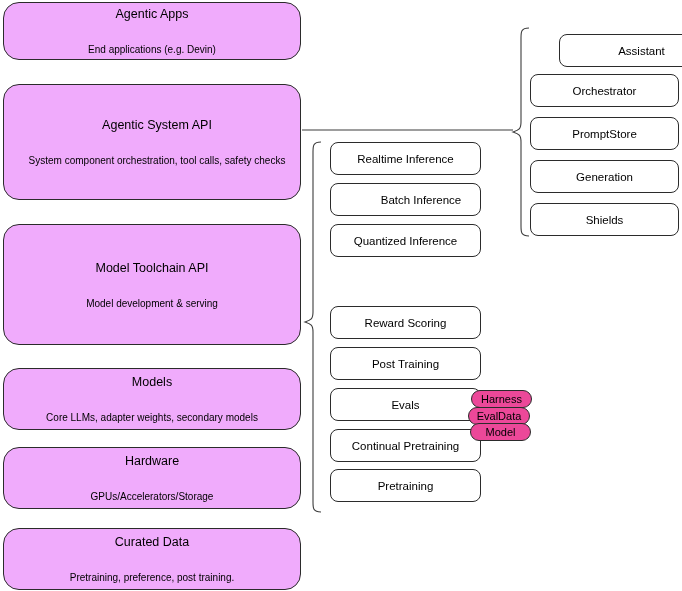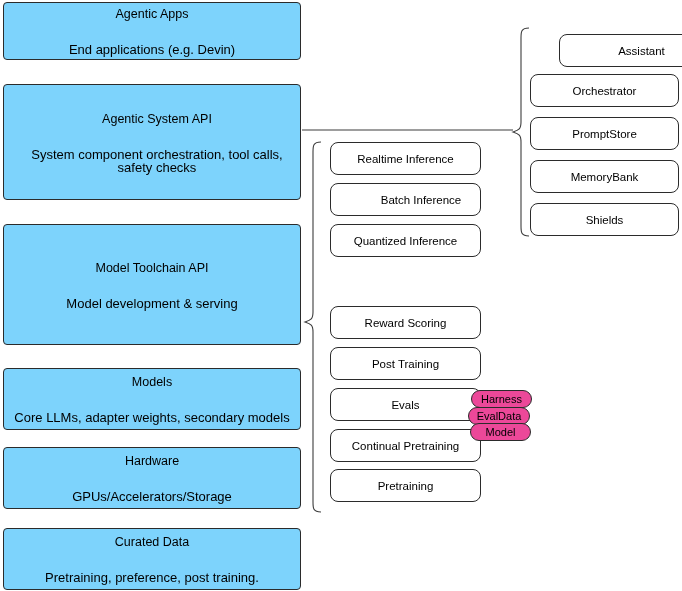--- a/index.html
+++ b/index.html
@@ -15,35 +15,35 @@
     position: relative;
     width: 682px;
     height: 591px;
     overflow: hidden;
     background: #ffffff;
   }
   .layer-box {
     position: absolute;
     box-sizing: border-box;
     border: 1px solid #2b2b2b;
-    border-radius: 4px;
-    background: #7dd3fc;
+    border-radius: 16px;
+    background: #f0abfc;
     display: flex;
     flex-direction: column;
     align-items: center;
     justify-content: center;
     text-align: center;
   }
   .layer-title {
     font-size: 12.5px;
     line-height: 16px;
     color: #000000;
   }
   .layer-sub {
-    font-size: 13px;
+    font-size: 10px;
     line-height: 13px;
     color: #000000;
     margin-top: 21px;
   }
   .pill-box {
     position: absolute;
     box-sizing: border-box;
     border: 1px solid #2b2b2b;
     border-radius: 8px;
     background: #ffffff;
@@ -177,19 +177,19 @@
   <div class="pill-box" style="left:559px; top:34px; width:149px; height:33px;padding-left:16px;">
     <span>Assistant</span>
   </div>
   <div class="pill-box" style="left:530px; top:117px; width:149px; height:33px;">
     <span>PromptStore</span>
   </div>
   <div class="pill-box" style="left:530px; top:74px; width:149px; height:33px;">
     <span>Orchestrator</span>
   </div>
   <div class="pill-box" style="left:530px; top:160px; width:149px; height:33px;">
-    <span>MemoryBank</span>
+    <span>Generation</span>
   </div>
   <div class="pill-box" style="left:530px; top:203px; width:149px; height:33px;">
     <span>Shields</span>
   </div>
 
 </div>
 
 </body></html>

